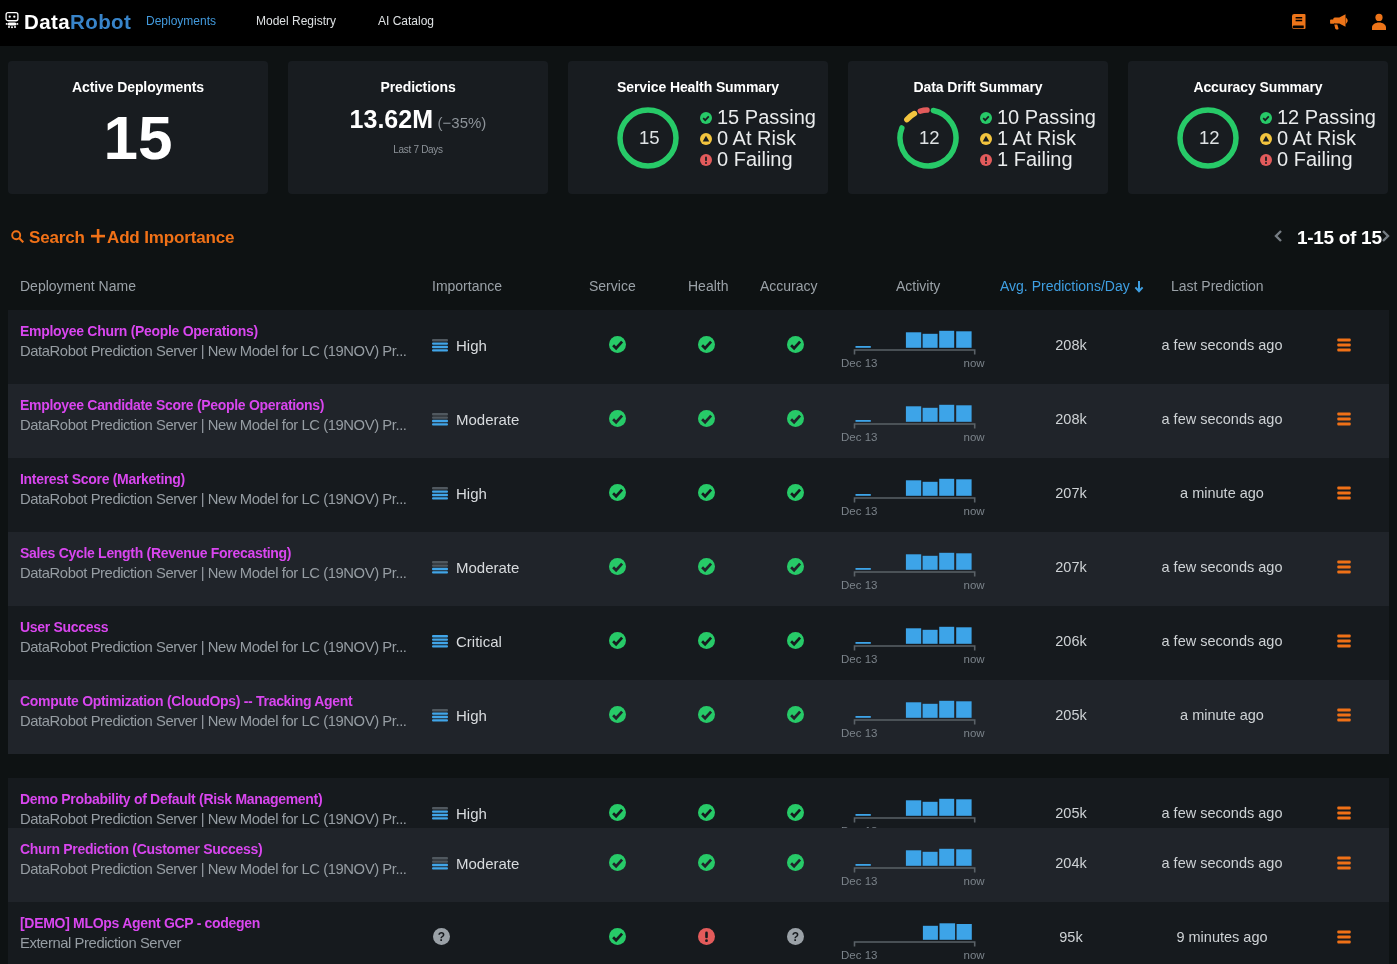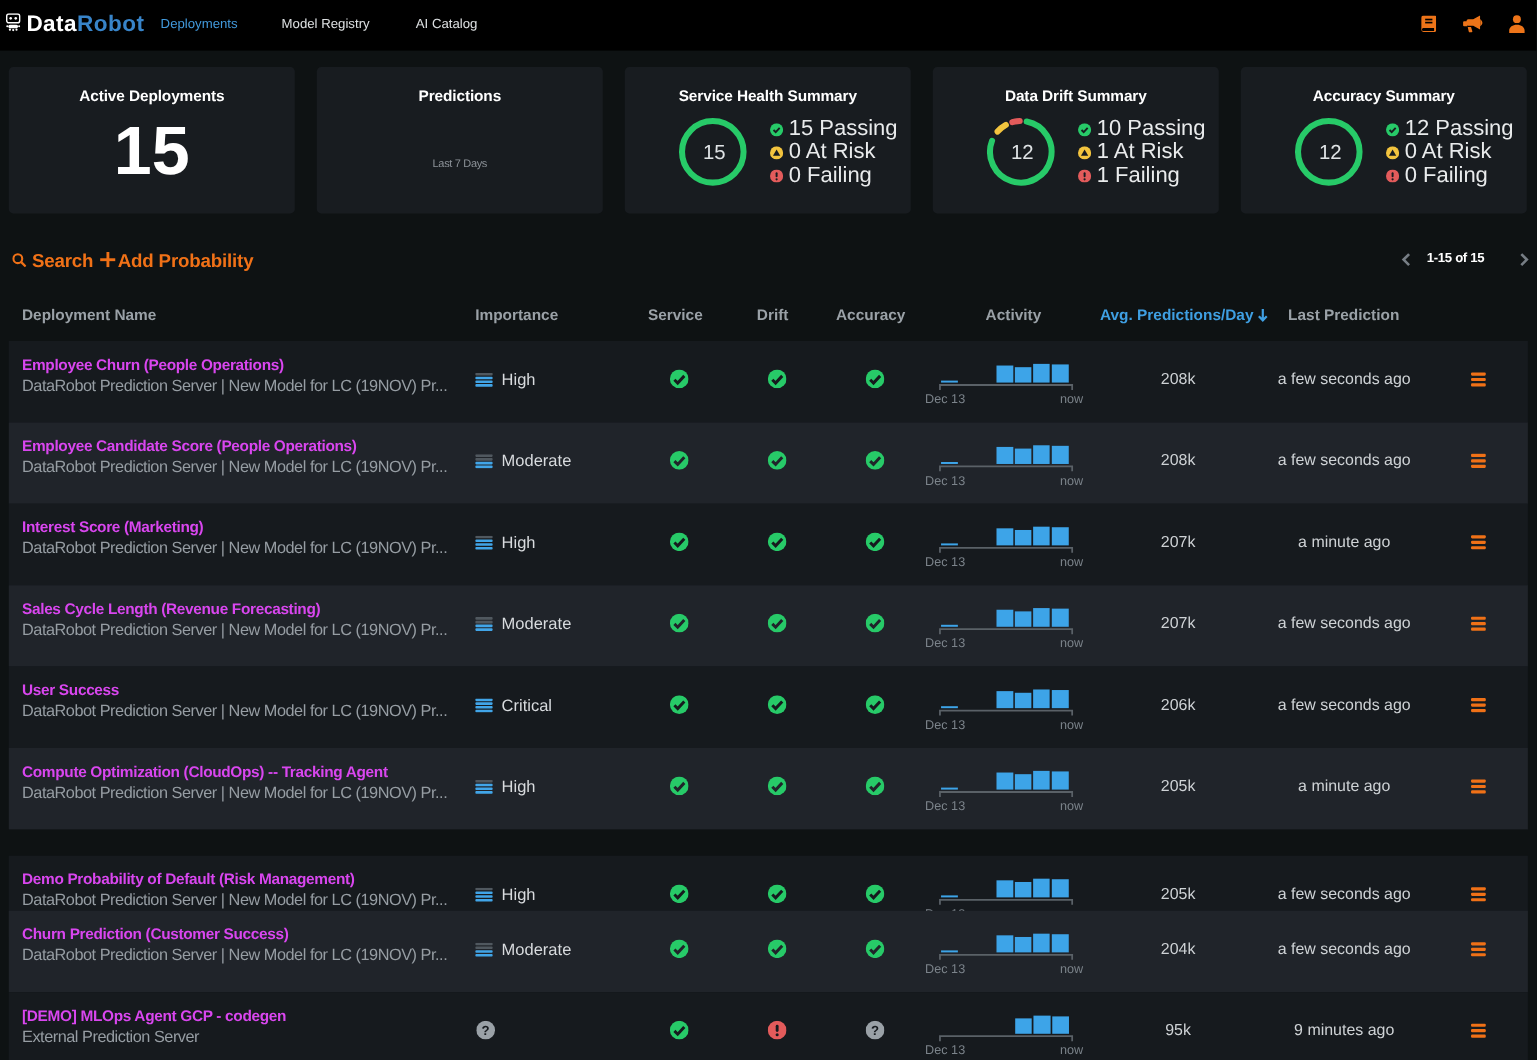--- a/index.html
+++ b/index.html
@@ -24,21 +24,21 @@
   .legend { position:absolute; top:46px; }
   .lrow { display:flex; align-items:center; height:21px; }
   .lrow svg { margin-right:5px; }
   .lrow span { font-size:20px; color:#e9ebec; }
   .dnum { font-size:18.5px; fill:#dfe3e5; }
 
   
   .orange { color:#f07117; font-weight:700; font-size:17px; letter-spacing:-0.15px; }
 
   
-  .th { position:absolute; top:278px; font-size:14px; font-weight:700; color:#9aa1a7; }
+  .th { position:absolute; top:278px; font-size:14px; font-weight:400; color:#9aa1a7; }
   .row { position:absolute; left:8px; width:1381px; height:74px; }
   .row.odd { background:#161a1e; }
   .row.even { background:#20242a; }
   .rtitle { position:absolute; left:12px; top:13px; font-size:14px; font-weight:700; color:#d946ef; letter-spacing:-0.3px; }
   .rsub { position:absolute; left:12px; top:33px; font-size:14.8px; color:#969da3; letter-spacing:-0.42px; }
   .imp { position:absolute; left:424px; top:27px; display:flex; align-items:center; }
   .imp span { margin-left:8px; font-size:15px; color:#d8dbde; }
   .stat { position:absolute; top:26px; }
   .avg { position:absolute; left:1013px; width:100px; top:27px; text-align:center; font-size:14.5px; color:#ced2d5; }
   .last { position:absolute; left:1139px; width:150px; top:27px; text-align:center; font-size:14.5px; color:#ced2d5; }
@@ -82,20 +82,22 @@
       <path d="M8 9.4 c3.9 0 7 2.2 7 5.2 v2.4 H1 v-2.4 c0-3 3.1-5.2 7-5.2z"></path>
     </svg>
   </div>
 
   <div class="card" style="left:8px">
     <div class="ctitle">Active Deployments</div>
     <div class="abs" style="top:47px;width:100%;text-align:center;font-size:62px;font-weight:700;color:#fff;line-height:60px;">15</div>
   </div>
   <div class="card" style="left:288px">
     <div class="ctitle">Predictions</div>
+    <div class="abs" style="top:43px;width:100%;text-align:center;color:#8d9399;font-size:16.5px;line-height:30px;">
+      <span style="font-size:25px;font-weight:700;color:#fff;">13.62M</span> <span style="font-size:15px;">(−35%)</span></div>
     <div class="abs" style="top:79px;width:100%;text-align:center;color:#8d9399;font-size:10px;letter-spacing:-0.3px;line-height:20px;">Last 7 Days</div>
   </div>
 
   <div class="card" style="left:568px">
     <div class="ctitle">Service Health Summary</div>
     <div class="donutwrap" style="left:49px">
       <svg width="62" height="62" viewBox="0 0 62 62">
         <circle cx="31" cy="31" r="28" fill="none" stroke="#27ca68" stroke-width="5.5"></circle>
         <text x="32.3" y="37.4" text-anchor="middle" class="dnum">15</text>
       </svg>
@@ -198,34 +200,34 @@
 
   <svg class="abs" style="left:11px;top:230px" width="13" height="13" viewBox="0 0 13 13">
     <circle cx="5.2" cy="5.2" r="4" fill="none" stroke="#f07117" stroke-width="1.9"></circle>
     <line x1="8.3" y1="8.3" x2="12.3" y2="12.3" stroke="#f07117" stroke-width="2.1"></line>
   </svg>
   <div class="abs orange" style="left:29px;top:228px">Search</div>
   <svg class="abs" style="left:91px;top:229px" width="14" height="14" viewBox="0 0 14 14">
     <rect x="5.8" y="0" width="2.6" height="14" fill="#f07117"></rect>
     <rect x="0" y="5.8" width="14" height="2.6" fill="#f07117"></rect>
   </svg>
-  <div class="abs orange" style="left:107px;top:228px">Add Probability</div>
+  <div class="abs orange" style="left:107px;top:228px">Add Importance</div>
 
   <svg class="abs" style="left:1272px;top:229px" width="12" height="14" viewBox="0 0 12 14">
     <path d="M9 2 L4 7 L9 12" fill="none" stroke="#767d84" stroke-width="2.4"></path>
   </svg>
-  <div class="abs" style="left:1297px;top:227px;font-size:12px;font-weight:700;color:#fff;letter-spacing:-0.3px;">1-15 of 15</div>
+  <div class="abs" style="left:1297px;top:227px;font-size:19px;font-weight:700;color:#fff;letter-spacing:-0.3px;">1-15 of 15</div>
   <svg class="abs" style="left:1380px;top:229px" width="12" height="14" viewBox="0 0 12 14">
     <path d="M3 2 L8 7 L3 12" fill="none" stroke="#767d84" stroke-width="2.4"></path>
   </svg>
 
   <div class="th" style="left:20px">Deployment Name</div>
   <div class="th" style="left:432px">Importance</div>
   <div class="th" style="left:589px">Service</div>
-  <div class="th" style="left:688px">Drift</div>
+  <div class="th" style="left:688px">Health</div>
   <div class="th" style="left:760px">Accuracy</div>
   <div class="th" style="left:896px">Activity</div>
   <div class="th" style="left:1000px;color:#3f9fe2;">Avg. Predictions/Day <svg width="10" height="13" viewBox="0 0 10 13" style="vertical-align:-2px">
         <path d="M5 1 V 10.6 M1.4 7.4 L5 11.2 L8.6 7.4" stroke="#3f9fe2" stroke-width="2" fill="none"></path>
       </svg></div>
   <div class="th" style="left:1171px">Last Prediction</div>
 
   <div id="rows">
 <div class="row odd" style="top:310px">
 <div class="rtitle">Employee Churn (People Operations)</div>

